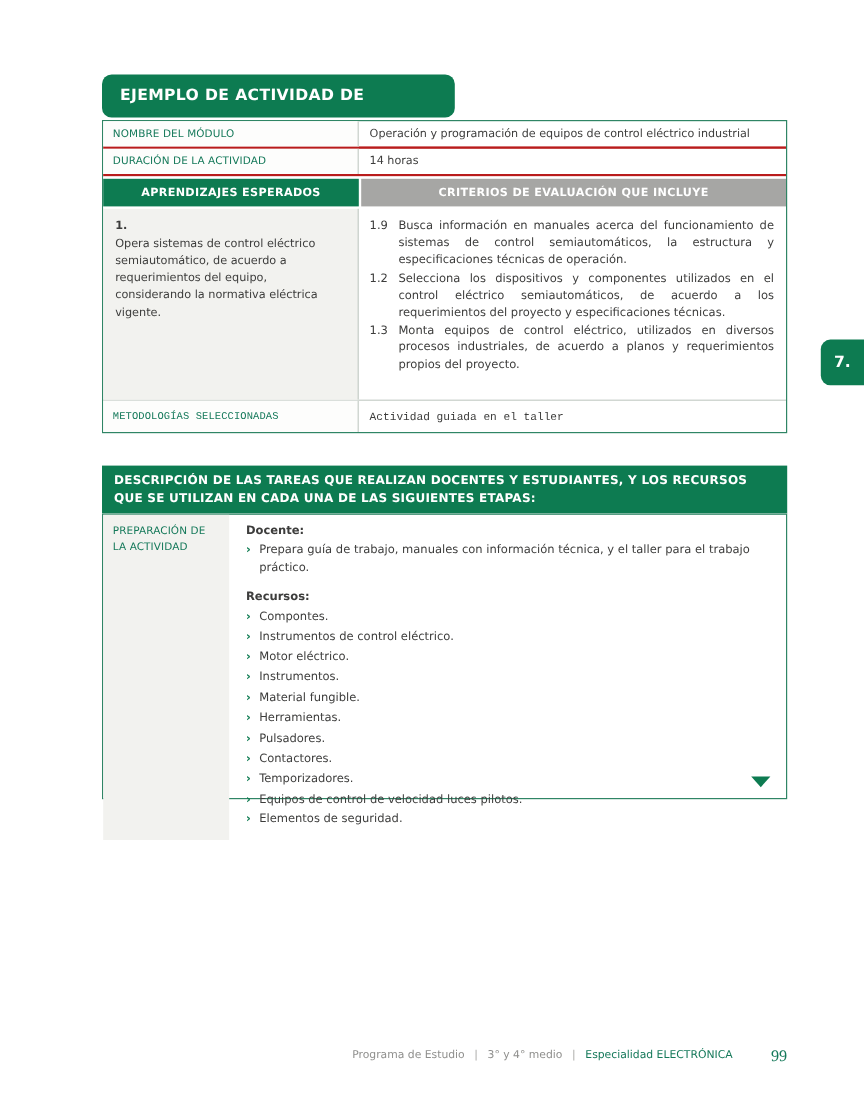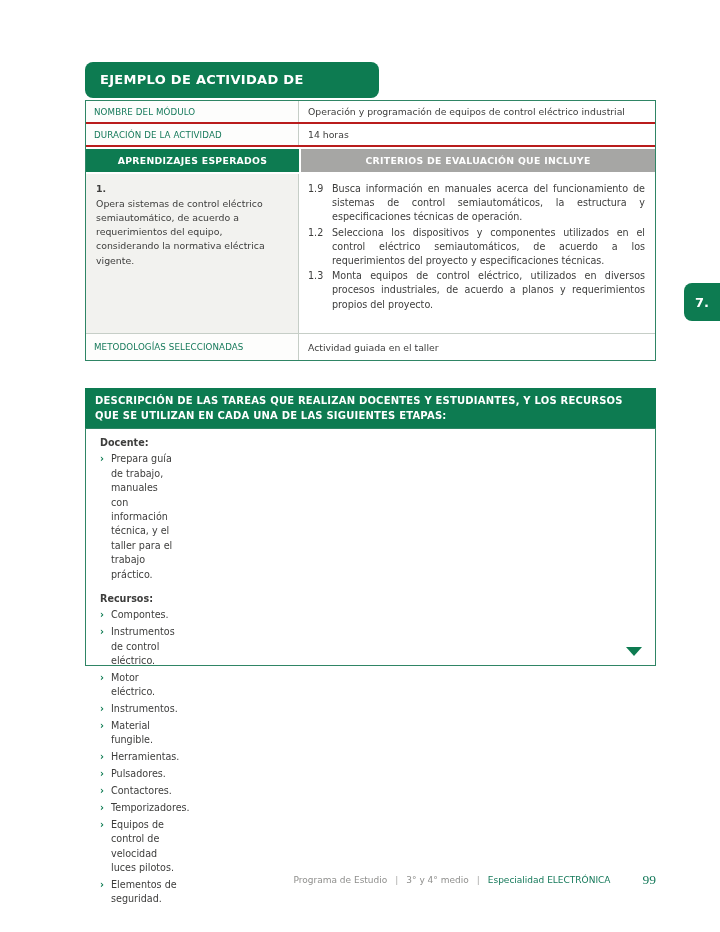--- a/index.html
+++ b/index.html
@@ -29,21 +29,21 @@
 
   .brow { display:grid; grid-template-columns:213px 1fr; height:160px; border-bottom:1px solid #c6cec7; }
   .bleft { background:#f2f2ef; border-right:1px solid #c6cec7; padding:8px 10px; font-size:9.4px; line-height:1.5; }
   .bnum { font-weight:bold; margin-bottom:1px; }
   .bright { padding:8px 10px 8px 9px; font-size:9.6px; line-height:1.48; }
   .crit { display:flex; margin-bottom:1px; }
   .cnum { width:24px; flex-shrink:0; }
   .ctext { flex:1; text-align:justify; }
 
   .mrow .ilabel { background:#fdfdfc; }
-  .mrow { min-height:26px; }
+  .mrow { min-height:26px;font-family:Liberation Mono, monospace; }
 
   
   .banner2 { position:absolute; left:85px; top:388px; width:571px; background:#0d7b51;
     color:#fff; font-weight:bold; font-size:10px; letter-spacing:.2px;
     line-height:1.5; padding:5px 10px; }
 
   
   .table2 { position:absolute; left:85px; top:428px; width:571px; height:238px;
     border:1.5px solid #2f8565; display:grid; grid-template-columns:105px 1fr; background:#fff; }
   .plabel { background:#f2f2ef; color:#15795a; font-size:8.7px; letter-spacing:.1px;
@@ -114,20 +114,21 @@
 
     <div class="irow mrow">
       <div class="ilabel">METODOLOGÍAS SELECCIONADAS</div>
       <div class="ivalue">Actividad guiada en el taller</div>
     </div>
   </div>
 
   <div class="banner2">DESCRIPCIÓN DE LAS TAREAS QUE REALIZAN DOCENTES Y ESTUDIANTES, Y LOS RECURSOS QUE SE UTILIZAN EN CADA UNA DE LAS SIGUIENTES ETAPAS:</div>
 
   <div class="table2">
+    <div class="plabel">PREPARACIÓN DE LA ACTIVIDAD</div>
     <div class="pcontent">
       <div class="pheading">Docente:</div>
       <div class="li">
         <span class="bullet">›</span>
         <span>Prepara guía de trabajo, manuales con información técnica, y el taller para el trabajo práctico.</span>
       </div>
       <div class="pheading recursos">Recursos:</div>
       <div class="li">
           <span class="bullet">›</span>
           <span>Compontes.</span>

